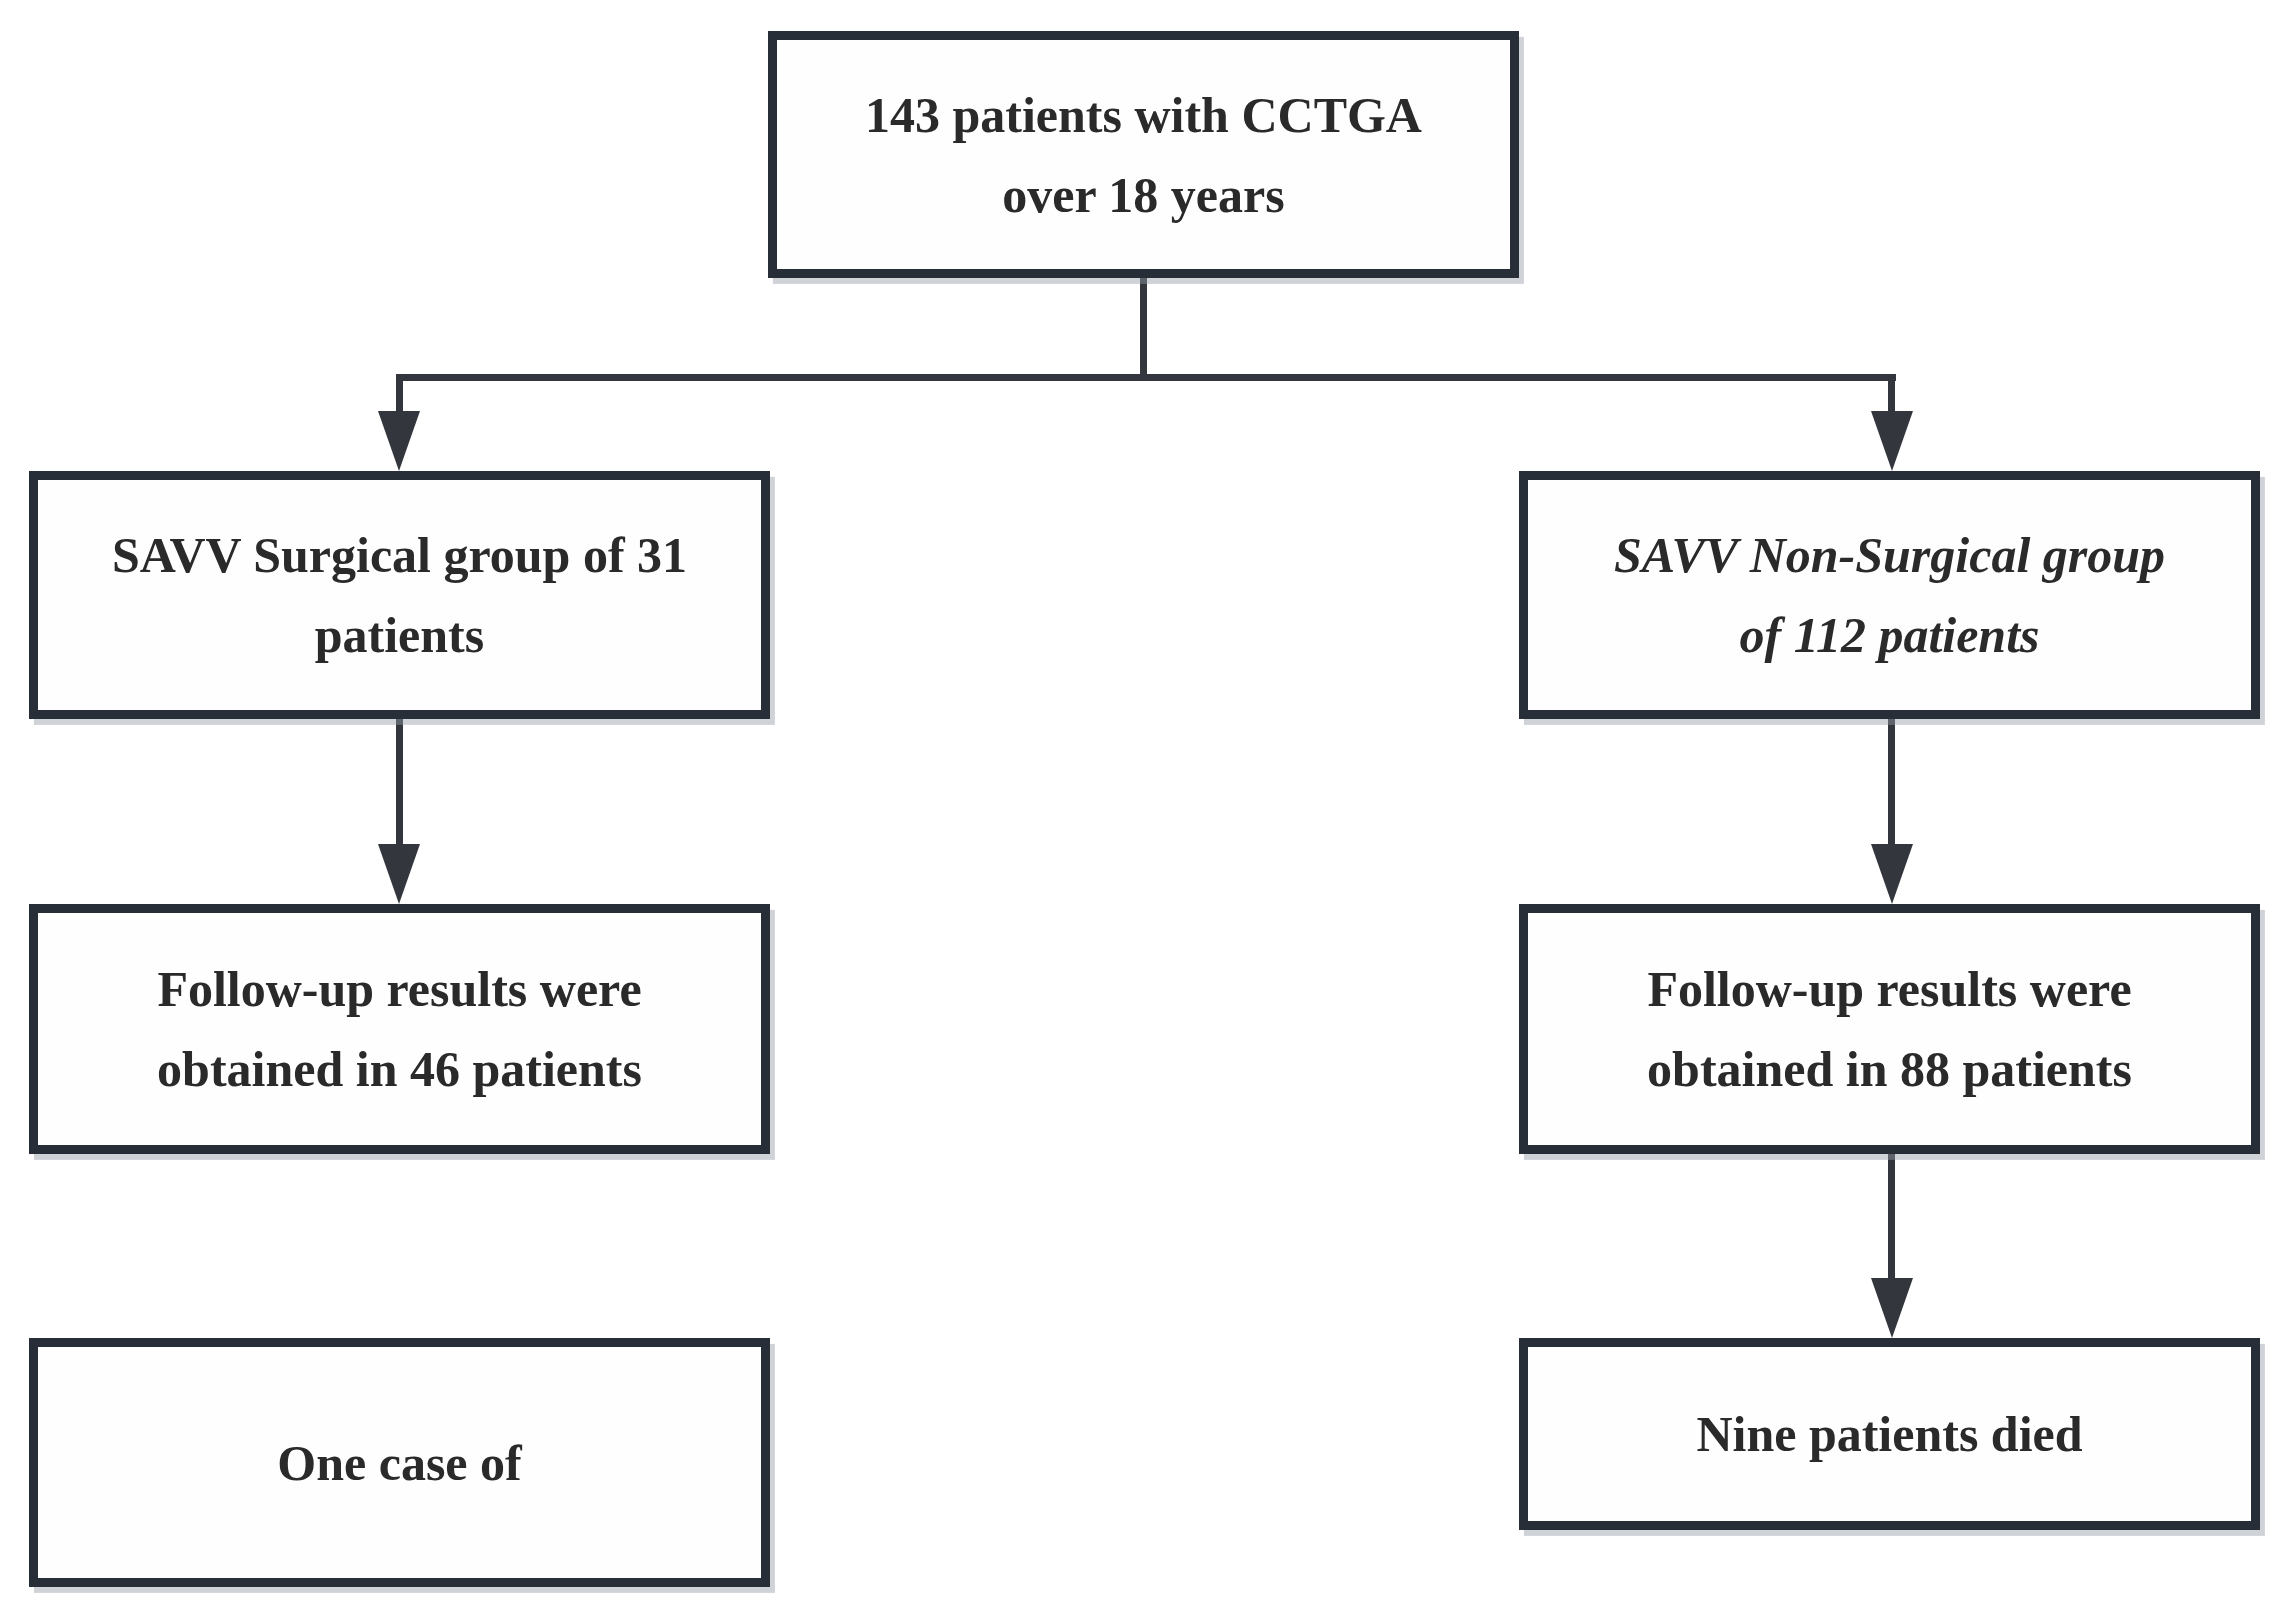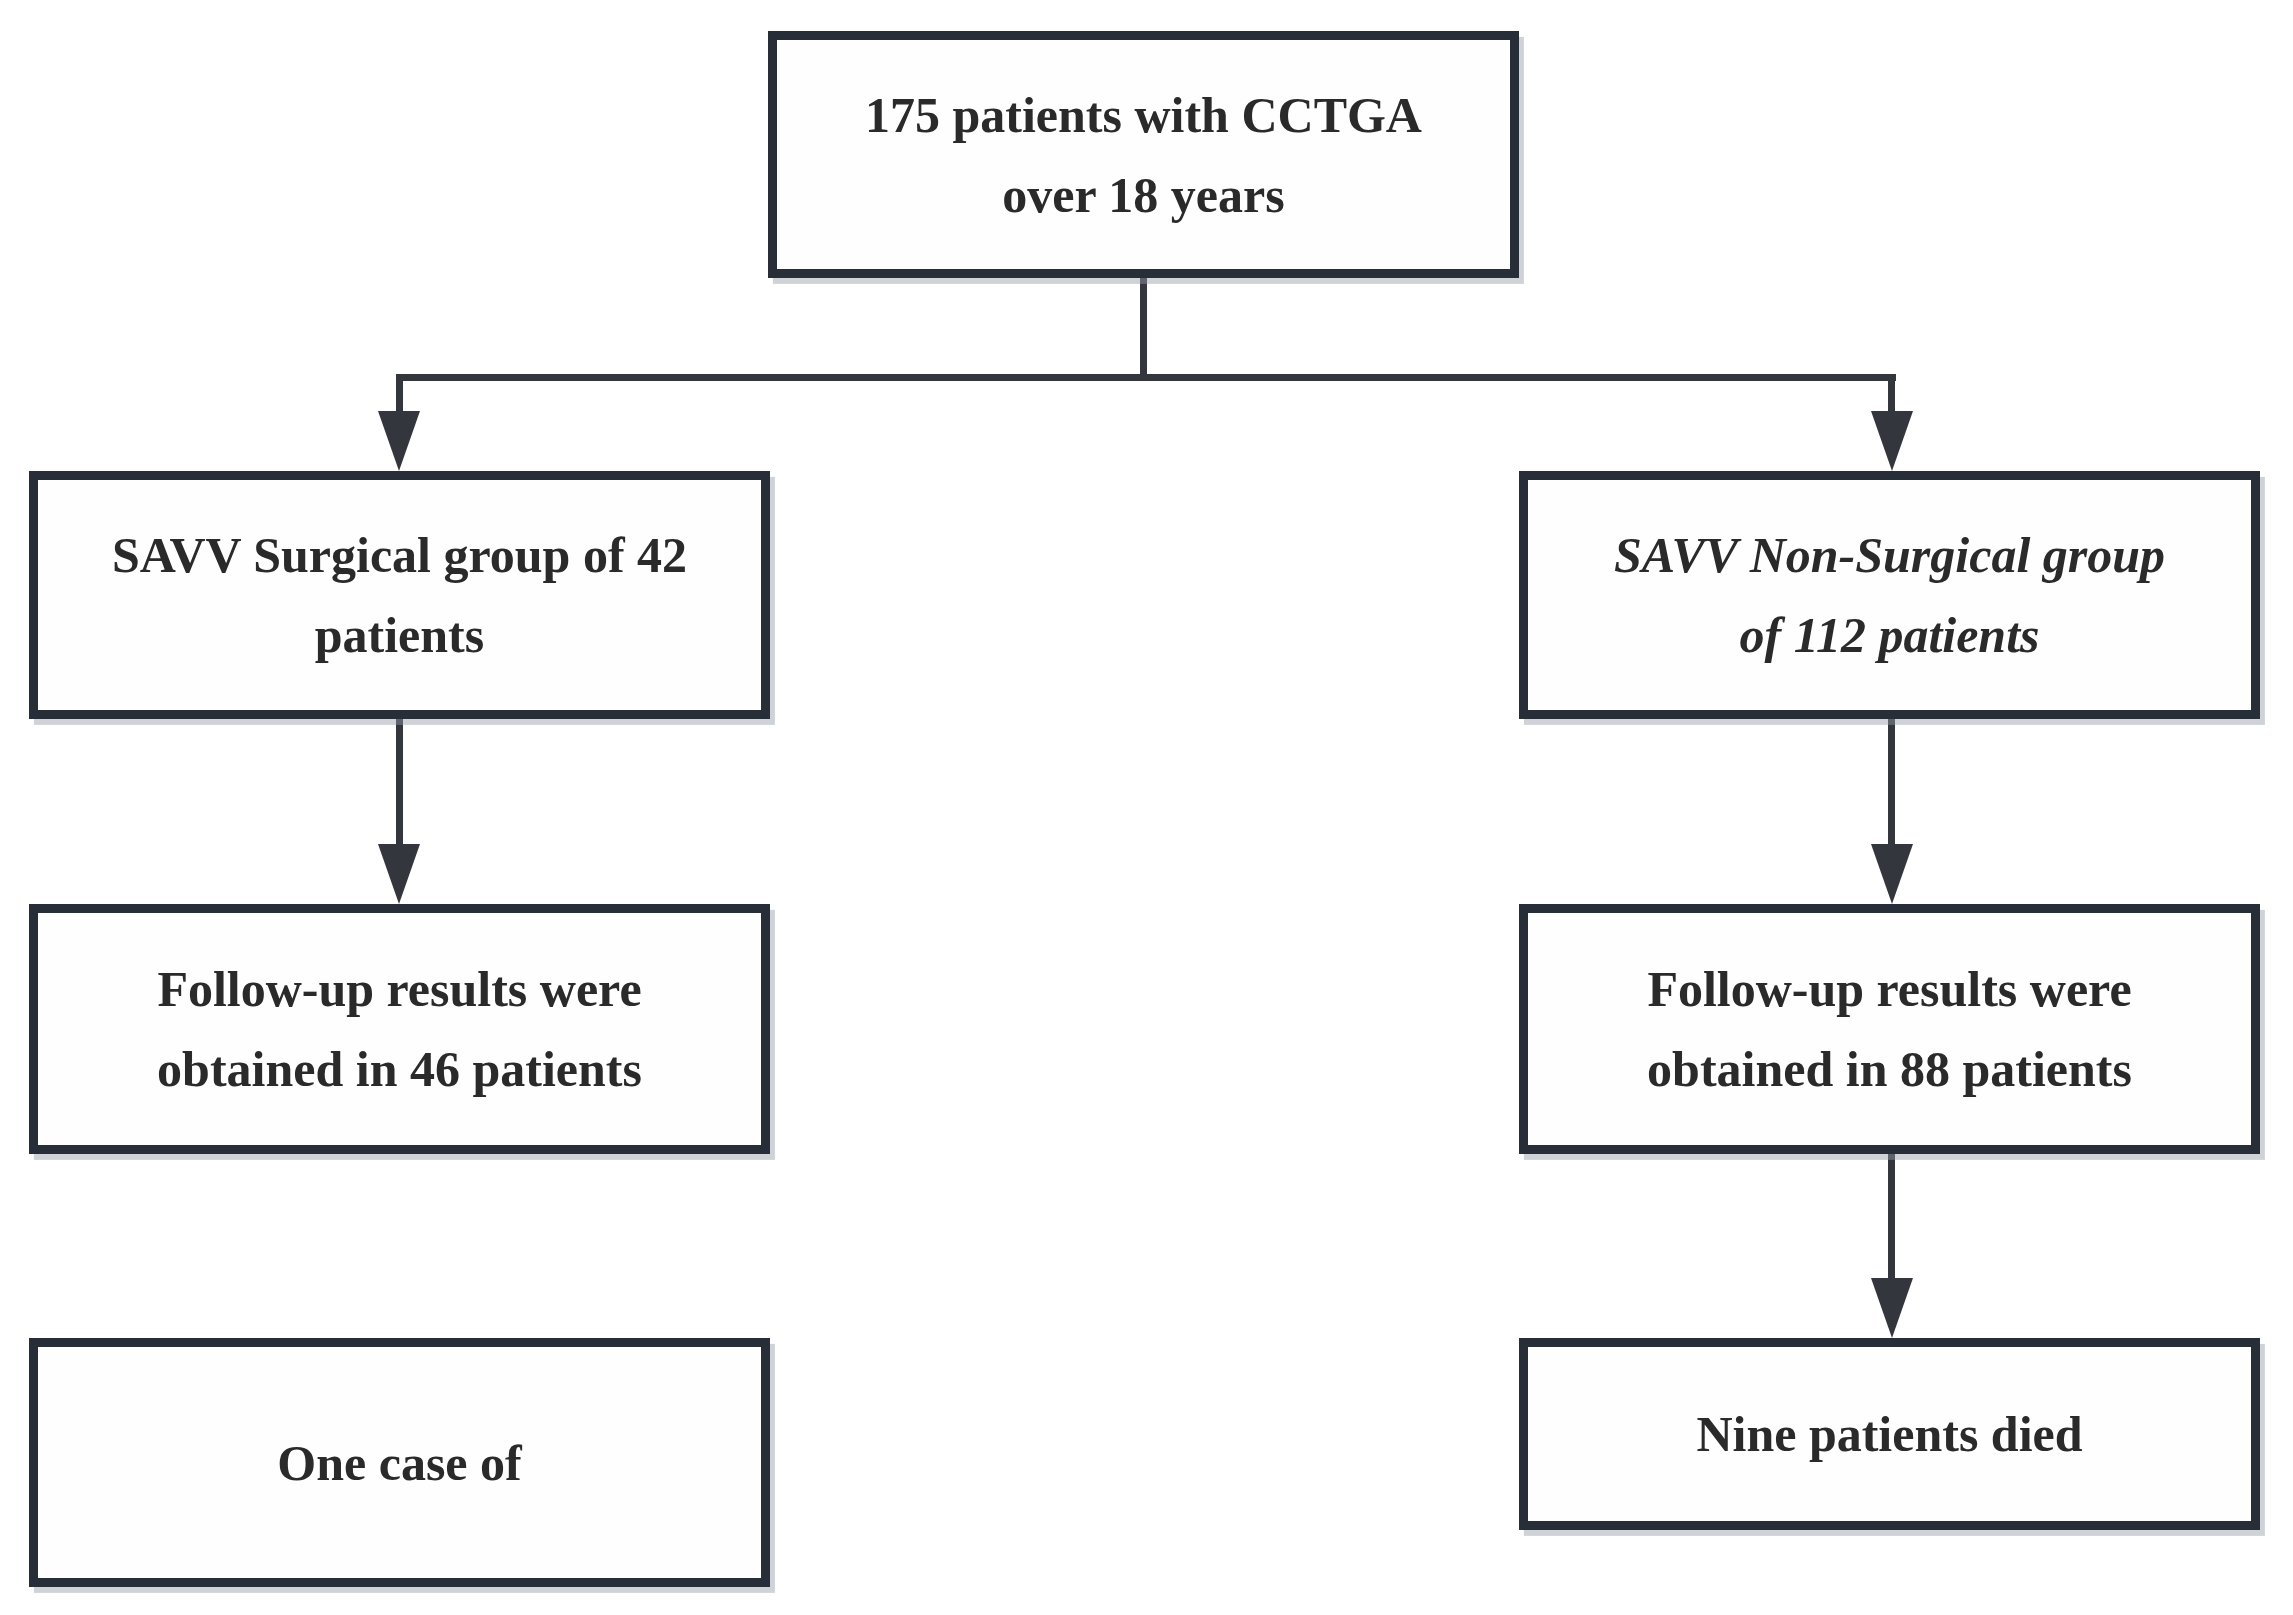--- a/index.html
+++ b/index.html
@@ -71,26 +71,26 @@
   <div class="vline" id="right-drop-stem"></div>
   <div class="arrowhead" id="right-drop-head"></div>
   <div class="vline" id="left-mid-stem"></div>
   <div class="arrowhead" id="left-mid-head"></div>
   <div class="vline" id="right-mid-stem"></div>
   <div class="arrowhead" id="right-mid-head"></div>
   <div class="vline" id="right-bot-stem"></div>
   <div class="arrowhead" id="right-bot-head"></div>
 
   <div class="node" id="node-root">
-    <span class="line">175 patients with CCTGA</span>
+    <span class="line">143 patients with CCTGA</span>
     <span class="line">over 18 years</span>
   </div>
 
   <div class="node" id="node-surgical">
-    <span class="line">SAVV Surgical group of 42</span>
+    <span class="line">SAVV Surgical group of 31</span>
     <span class="line">patients</span>
   </div>
 
   <div class="node" id="node-nonsurgical">
     <span class="line">SAVV Non-Surgical group</span>
     <span class="line">of 112 patients</span>
   </div>
 
   <div class="node" id="node-surgical-followup">
     <span class="line">Follow-up results were</span>

